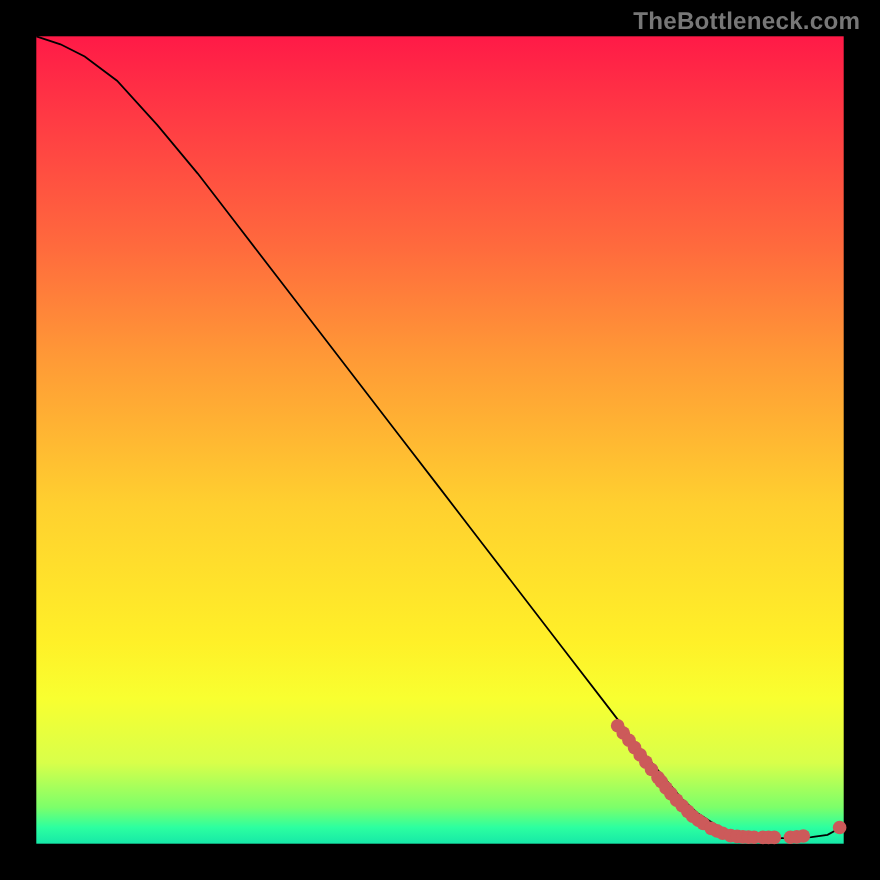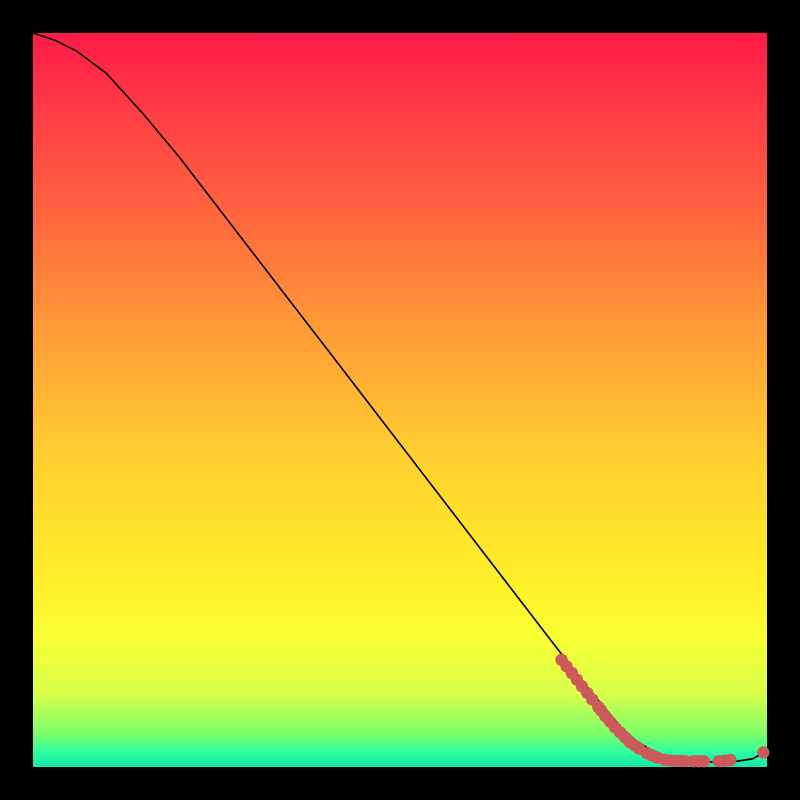--- a/index.html
+++ b/index.html
@@ -66,20 +66,21 @@
     fill: #cc5a5a;
     stroke: none;
   }
 </style>
 </head>
 <body>
 
 <div class="frame">
   <div class="plot"></div>
 
+  <div class="watermark">TheBottleneck.com</div>
 
   <svg class="overlay" viewBox="0 0 734 734">
     <path id="curve-path" class="curve" d="M0.0 0.0 L22.0 7.3 L44.0 18.4 L73.4 40.4 L110.1 80.7 L146.8 124.8 L183.5 172.5 L220.2 220.2 L256.9 267.9 L293.6 315.6 L330.3 363.3 L367.0 411.0 L403.7 458.8 L440.4 506.5 L477.1 554.2 L513.8 601.9 L550.5 649.6 L587.2 693.6 L601.9 706.8 L623.9 720.8 L645.9 727.4 L660.6 728.9 L675.3 728.9 L690.0 728.9 L704.6 728.1 L719.3 725.9 L734.0 717.9"></path>
     <g id="dots">
         <circle cx="528.5" cy="626.8" r="6.2" class="dot"></circle>
         <circle cx="533.6" cy="633.4" r="6.2" class="dot"></circle>
         <circle cx="538.8" cy="640.0" r="6.2" class="dot"></circle>
         <circle cx="543.9" cy="646.7" r="6.2" class="dot"></circle>
         <circle cx="549.0" cy="653.3" r="6.2" class="dot"></circle>
         <circle cx="554.2" cy="659.9" r="6.2" class="dot"></circle>

